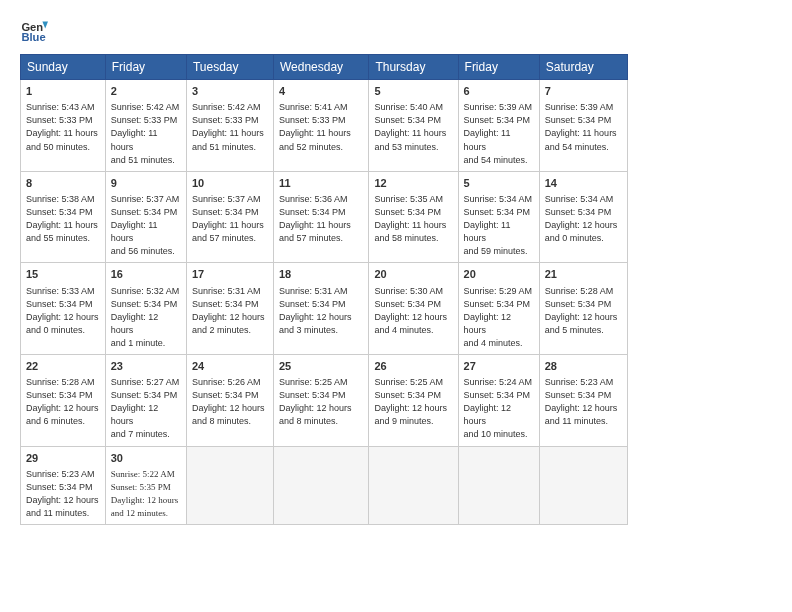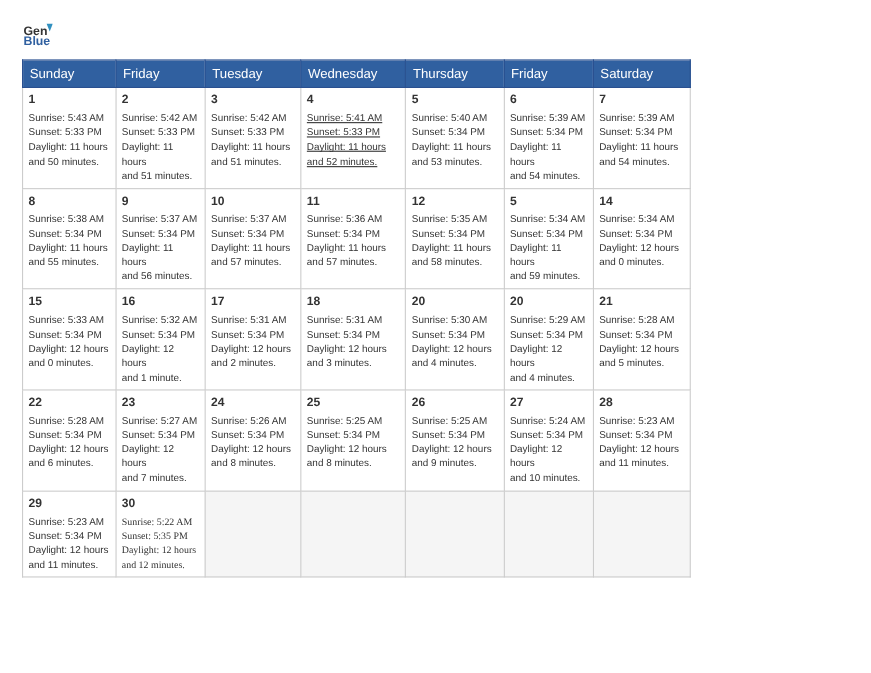--- a/index.html
+++ b/index.html
@@ -136,21 +136,21 @@
           </td>
           <td>
             <span class="day-num">3</span>
             <div class="day-info" style="white-space: pre-line;">Sunrise: 5:42 AM
 Sunset: 5:33 PM
 Daylight: 11 hours
 and 51 minutes.</div>
           </td>
           <td>
             <span class="day-num">4</span>
-            <div class="day-info" style="white-space: pre-line; text-decoration: underline;">Sunrise: 5:41 AM
+            <div class="day-info" style="white-space: pre-line;">Sunrise: 5:41 AM
 Sunset: 5:33 PM
 Daylight: 11 hours
 and 52 minutes.</div>
           </td>
           <td>
             <span class="day-num">5</span>
             <div class="day-info" style="white-space: pre-line;">Sunrise: 5:40 AM
 Sunset: 5:34 PM
 Daylight: 11 hours
 and 53 minutes.</div>

